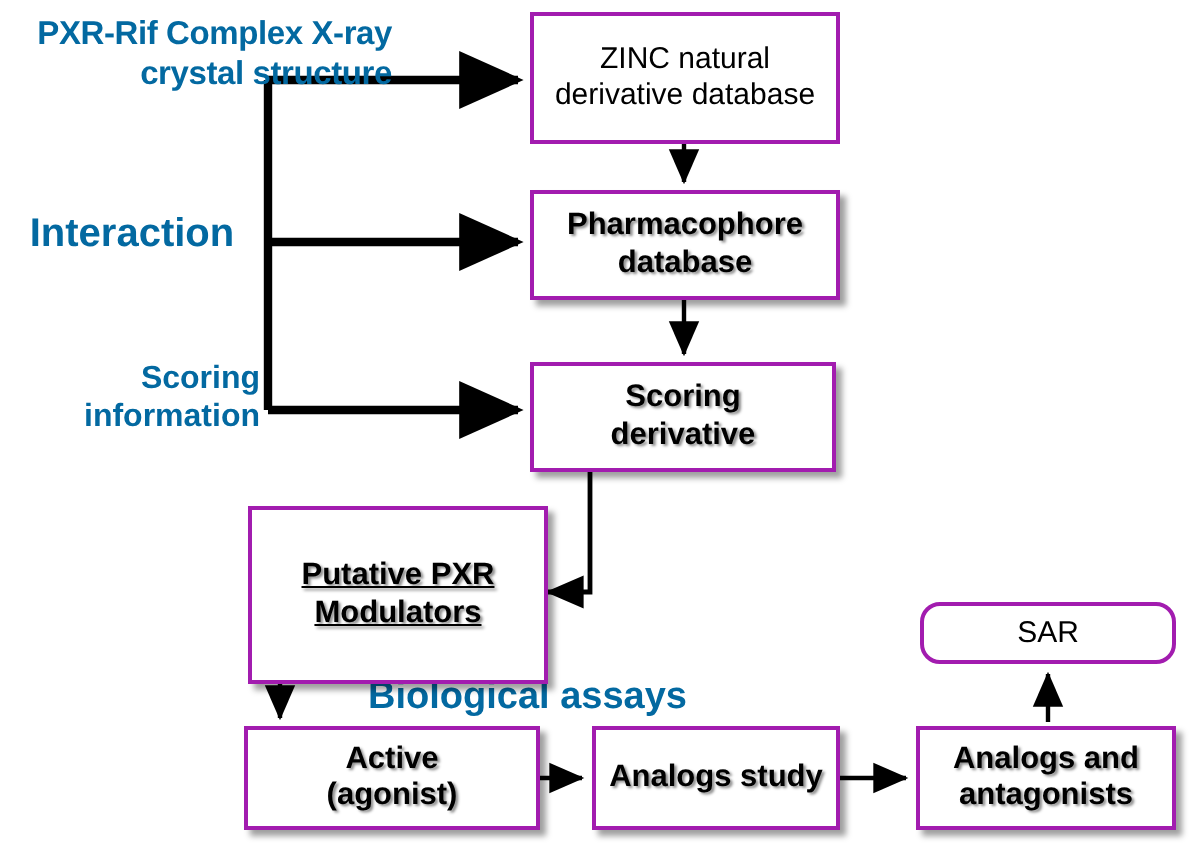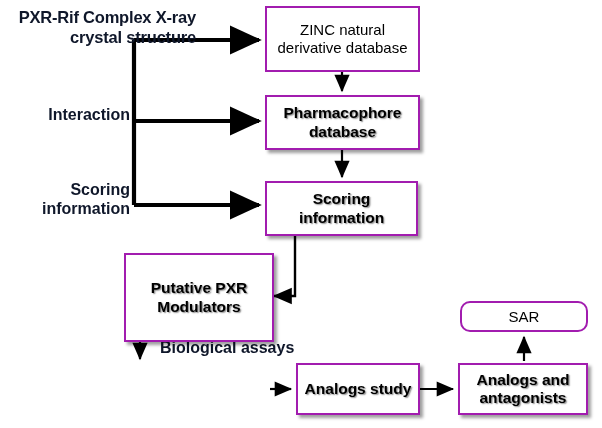--- a/index.html
+++ b/index.html
@@ -46,46 +46,47 @@
   .node.bold .nlabel {
     font-weight: bold;
     text-shadow: 1.2px 1.2px 1.4px rgba(0,0,0,0.45);
   }
   .node.plain .nlabel {
     font-weight: normal;
   }
   .freetext {
     position: absolute;
     font-family: "Liberation Sans", sans-serif;
-    color: #0f172a;
+    color: #0369a1;
     white-space: pre-line;
     line-height: 1.2;
   }
   .freetext.bold {
     font-weight: bold;
   }
   #hdr-source {
     width: 196px;
     text-align: right;
     font-size: 16.5px;
     letter-spacing: -0.2px;
   }
   #lbl-interaction {
     width: 128px;
-    text-align: right;
-    font-size: 16px;
+    text-align: center;
+    font-size: 20px;
   }
   #lbl-ligand {
     width: 130px;
     text-align: right;
     font-size: 16px;
   }
   #lbl-bioassays {
-    font-size: 16px;
+    font-size: 19px;
     text-align: left;
+    margin-left: 24px;
   }
 </style>
 </head>
 <body>
 
 <div id="canvas">
 
   <svg class="wires" viewBox="0 0 602 428">
     <defs>
       <marker id="arrThick" viewBox="0 0 12 12" refX="10.5" refY="6" markerWidth="8" markerHeight="8" orient="auto-start-reverse">
@@ -154,28 +155,32 @@
 derivative database</span>
   </div>
 
   <div class="node bold shadow" id="node-pharmacophore" style="left:265px; top:95px; width:155px; height:55px; font-size:15.5px;">
     <span class="nlabel">Pharmacophore
 database</span>
   </div>
 
   <div class="node bold shadow" id="node-scoring" style="left:265px; top:181px; width:153px; height:55px; font-size:15.5px;">
     <span class="nlabel">Scoring
-information</span>
+derivative</span>
   </div>
 
-  <div class="node bold shadow" id="node-putative" style="left:124px; top:253px; width:150px; height:89px; font-size:15.5px;">
+  <div class="node bold shadow" id="node-putative" style="left:124px; top:253px; width:150px; height:89px; font-size:15.5px;text-decoration:underline;">
     <span class="nlabel">Putative PXR
 Modulators</span>
   </div>
 
+  <div class="node bold shadow" id="node-active" style="left:122px; top:363px; width:148px; height:52px; font-size:15.5px;">
+    <span class="nlabel">Active
+(agonist)</span>
+  </div>
 
   <div class="node bold shadow" id="node-analogs" style="left:296px; top:363px; width:124px; height:52px; font-size:15.5px;">
     <span class="nlabel">Analogs study</span>
   </div>
 
   <div class="node bold shadow" id="node-agonists" style="left:458px; top:363px; width:130px; height:52px; font-size:15.5px;">
     <span class="nlabel">Analogs and
 antagonists</span>
   </div>
 

